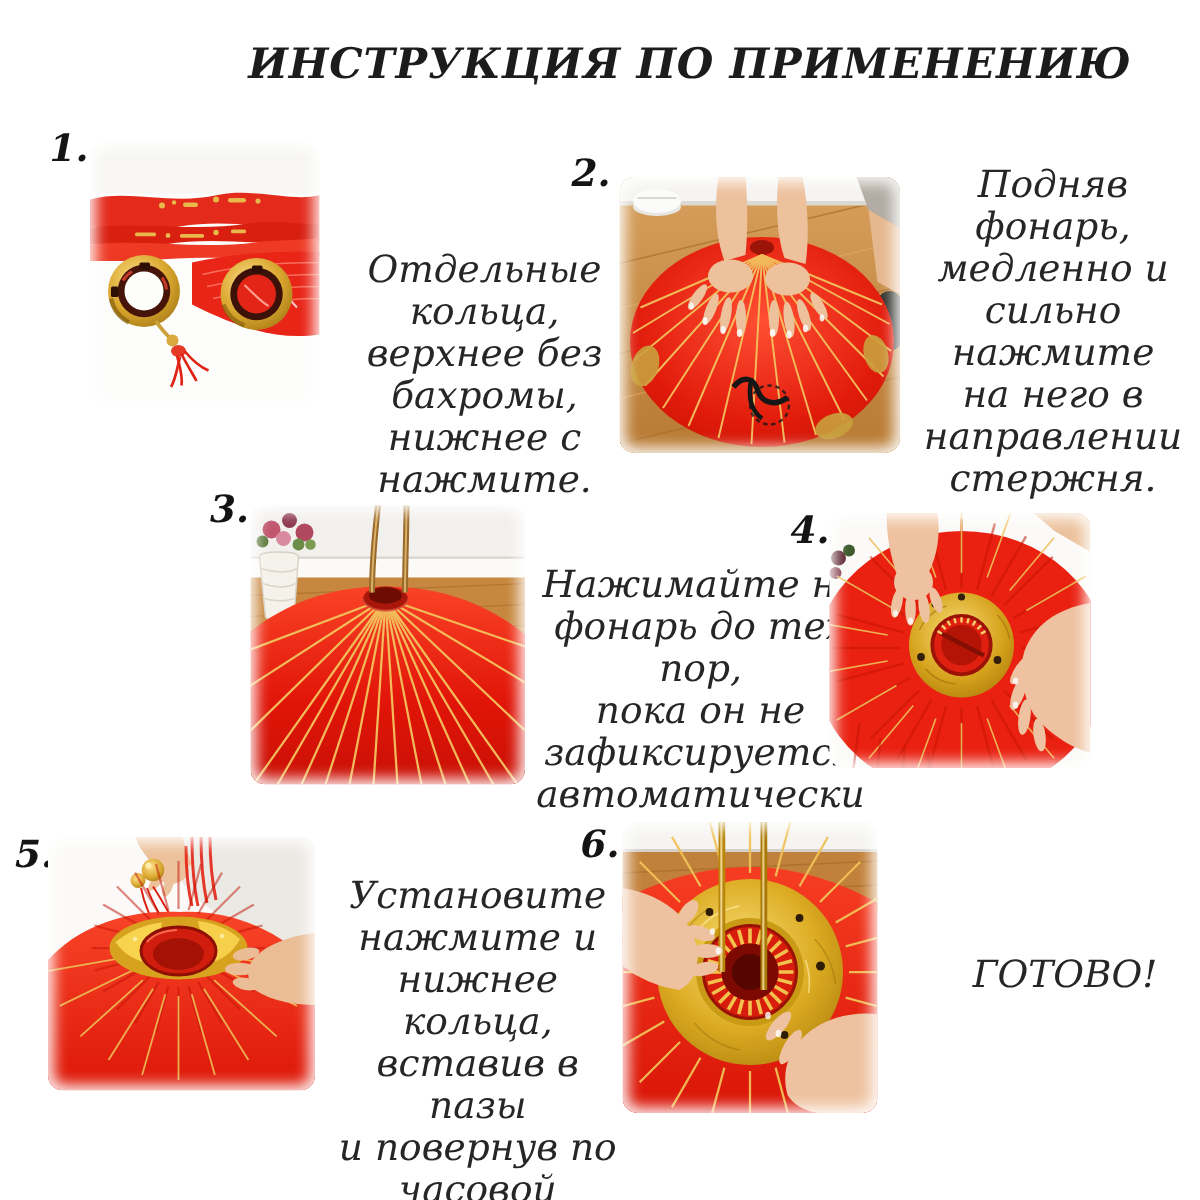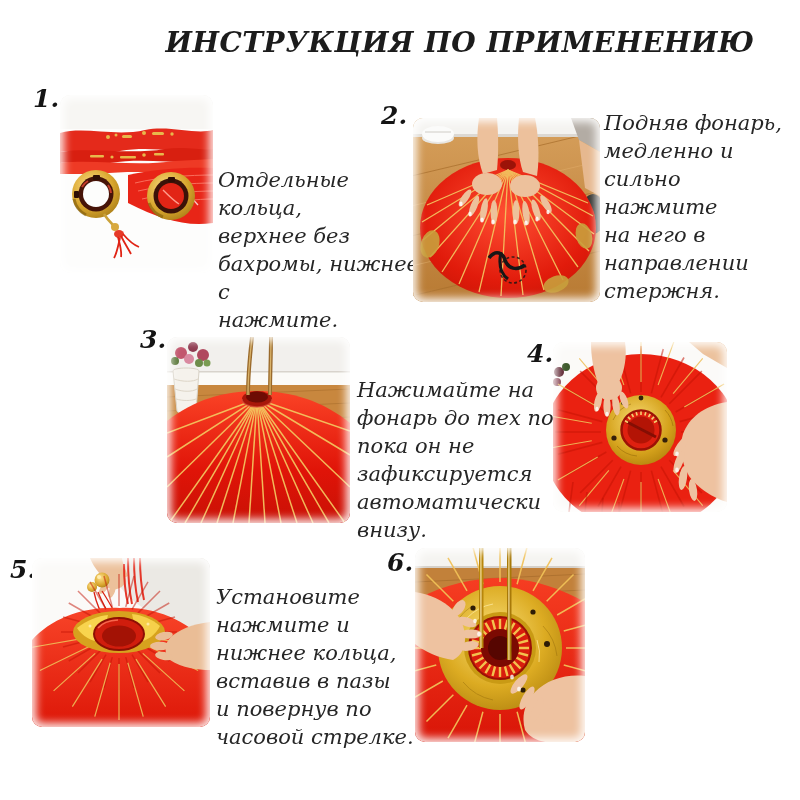--- a/index.html
+++ b/index.html
@@ -10,22 +10,22 @@
   .title {
     position:absolute; top:26px; left:0; width:100%; box-sizing:border-box;
     padding-left:120px; margin:0; text-align:center;
     font-size:28px; font-weight:bold; font-style:italic; color:#1c1c1c; letter-spacing:.5px;
     white-space:nowrap;
   }
   .step-num {
     position:absolute; font-size:25px; font-weight:bold; font-style:italic; color:#141414;
   }
   .caption {
-    position:absolute; font-size:21px; font-style:italic; color:#262626;
-    line-height:28px; white-space:pre-line;
+    position:absolute; font-size:25px; font-style:italic; color:#262626;
+    line-height:28px; white-space:pre-line;text-align:center;
   }
   .photo {
     position:absolute; border-radius:10px; overflow:hidden; background:#fff;
   }
   .photo svg { display:block; }
   .photo::after {
     content:""; position:absolute; inset:0; border-radius:10px;
     box-shadow: inset 0 0 9px 4px rgba(255,255,255,.9);
     pointer-events:none;
   }
@@ -674,14 +674,15 @@
         <ellipse cx="134" cy="172" rx="4.5" ry="12" transform="rotate(12 134 172)"></ellipse>
       </g>
       <g fill="#fff" opacity=".8">
         <ellipse cx="60" cy="73" rx="1.8" ry="2.2"></ellipse>
           <ellipse cx="64" cy="86" rx="1.9" ry="2.3"></ellipse>
         <ellipse cx="97" cy="129" rx="1.9" ry="2.5"></ellipse>
           <ellipse cx="104" cy="141" rx="1.9" ry="2.5"></ellipse>
       </g>
     </svg>
   </div>
+  <div class="caption" id="c6">ГОТОВО!</div>
 
 </div>
 
 </body></html>

